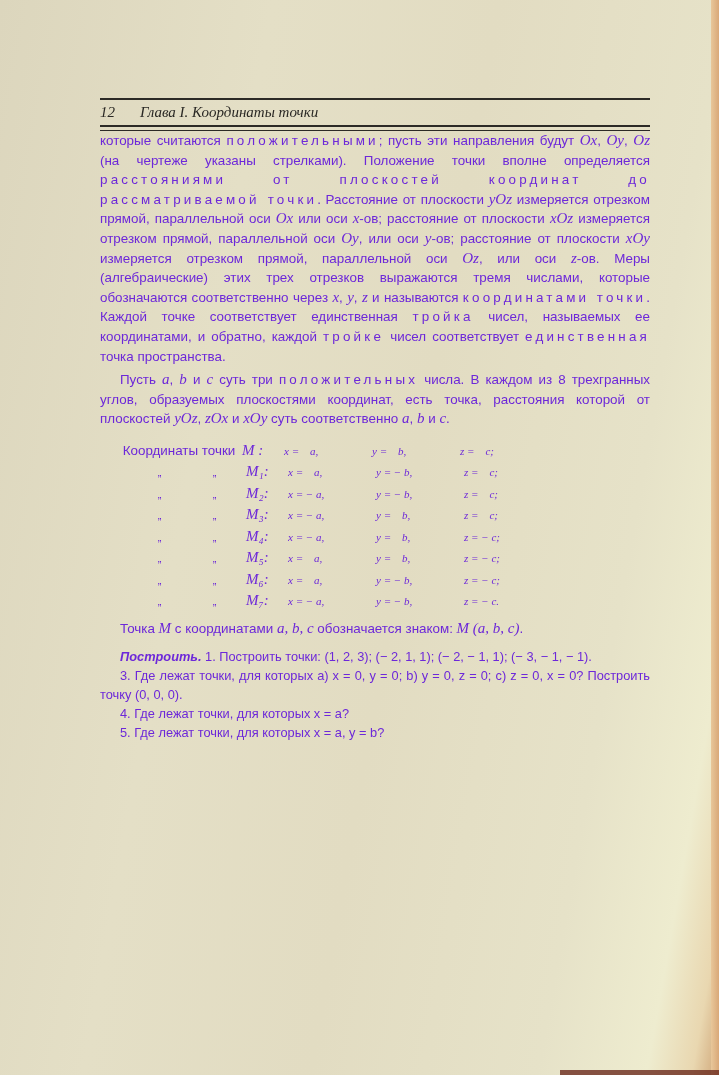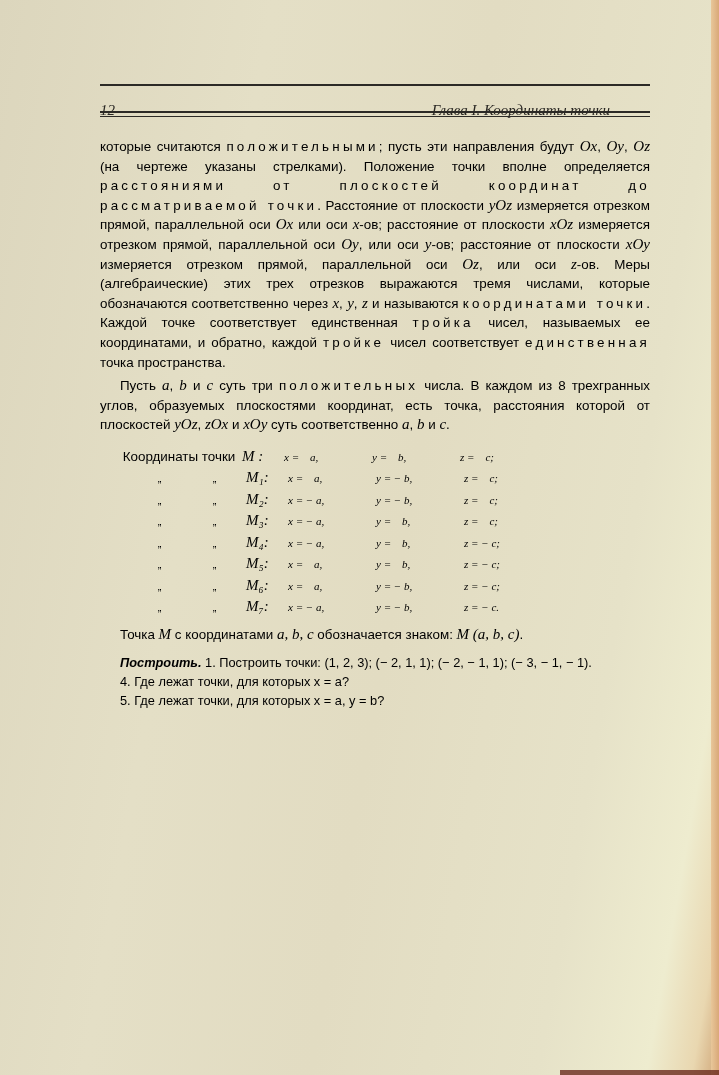--- a/index.html
+++ b/index.html
@@ -11,34 +11,33 @@
     }
     .right-edge {
       position: absolute; top: 0; right: 0; width: 8px; height: 1075px;
       background: linear-gradient(90deg, #e8c79a, #d9a878);
     }
     .bottom-edge {
       position: absolute; bottom: 0; left: 560px; width: 159px; height: 5px;
       background: #6b2a1e; opacity: 0.8;
     }
     .page {
-      position: absolute; left: 100px; top: 84px; width: 550px;
+      position: absolute; left: 100px; top: 98px; width: 550px;
     }
     .header-rule-top { height: 2px; background: #2c2a26; margin-bottom: 4px; }
     .header {
       display: flex; align-items: baseline; font-style: italic; font-size: 15px; height: 18px;
     }
     .page-number { width: 40px; font-style: italic; font-family: "Liberation Serif", serif; }
-    .running-title { flex: 1; text-align: right; padding-right: 40px; margin-top: 12px; }
+    .running-title { flex: 1; text-align: left; padding-right: 40px; }
     .header-rule-bottom { height: 3px; border-top: 2px solid #2c2a26; border-bottom: 1px solid #2c2a26; margin-top: 3px; }
     .body-text {
-      margin-top: 20px;
       font-family: "Liberation Sans", sans-serif;
       font-size: 13.4px; line-height: 19.6px; text-align: justify;
-      color: #000000;
+      color: #6d28d9;
     }
     .body-text p { margin: 0; }
     .indent { text-indent: 20px; }
     .sp { letter-spacing: 3.2px; }
     .m { font-family: "Liberation Serif", serif; font-style: italic; font-size: 15px; }
     .table {
       margin: 12px 0 6px 0;
       font-family: "Liberation Sans", sans-serif; font-size: 13.4px;
     }
     .trow { display: flex; height: 21.5px; align-items: baseline; }
@@ -128,17 +127,18 @@
         <span class="c-eq">x = − a,</span>
         <span class="c-eq">y = − b,</span>
         <span class="c-eq z">z = − c.</span>
       </div>
     </div>
 
     <p class="indent"><span>Точка </span><span class="m">M</span><span> с координатами </span><span class="m">a, b, c</span><span> обозначается знаком: </span><span class="m">M (a, b, c)</span><span>.</span></p>
 
     <div class="exercises" style="margin-top:8px">
       <p class="indent"><span class="ex-title">Построить.</span> <span>1. Построить точки: (1, 2, 3); (− 2, 1, 1); (− 2, − 1, 1); (− 3, − 1, − 1).</span></p>
+      <p class="indent">3. Где лежат точки, для которых a) x = 0, y = 0; b) y = 0, z = 0; c) z = 0, x = 0? Построить точку (0, 0, 0).</p>
       <p class="indent">4. Где лежат точки, для которых x = a?</p>
       <p class="indent">5. Где лежат точки, для которых x = a, y = b?</p>
     </div>
   </div>
 </div>
 
 </body></html>

